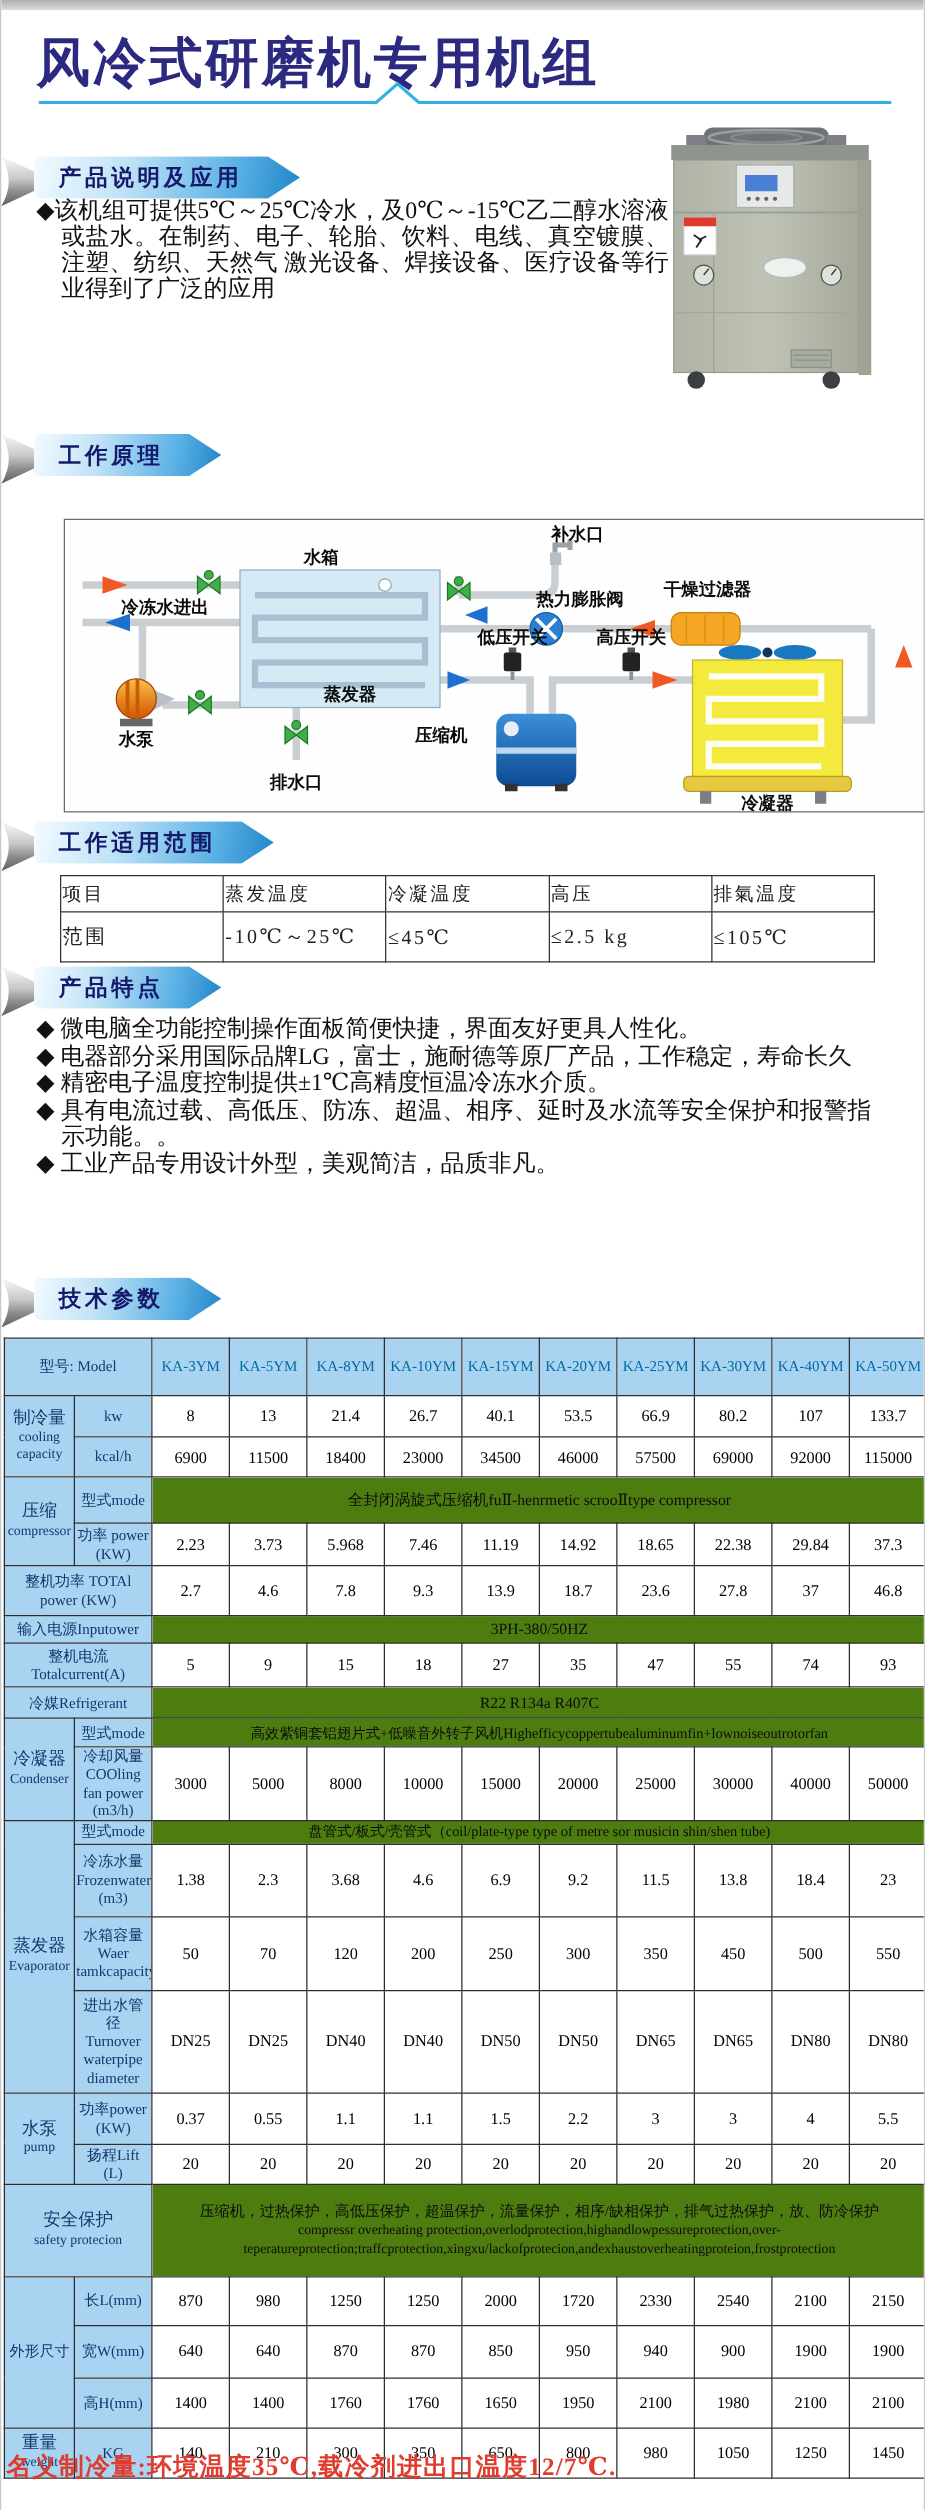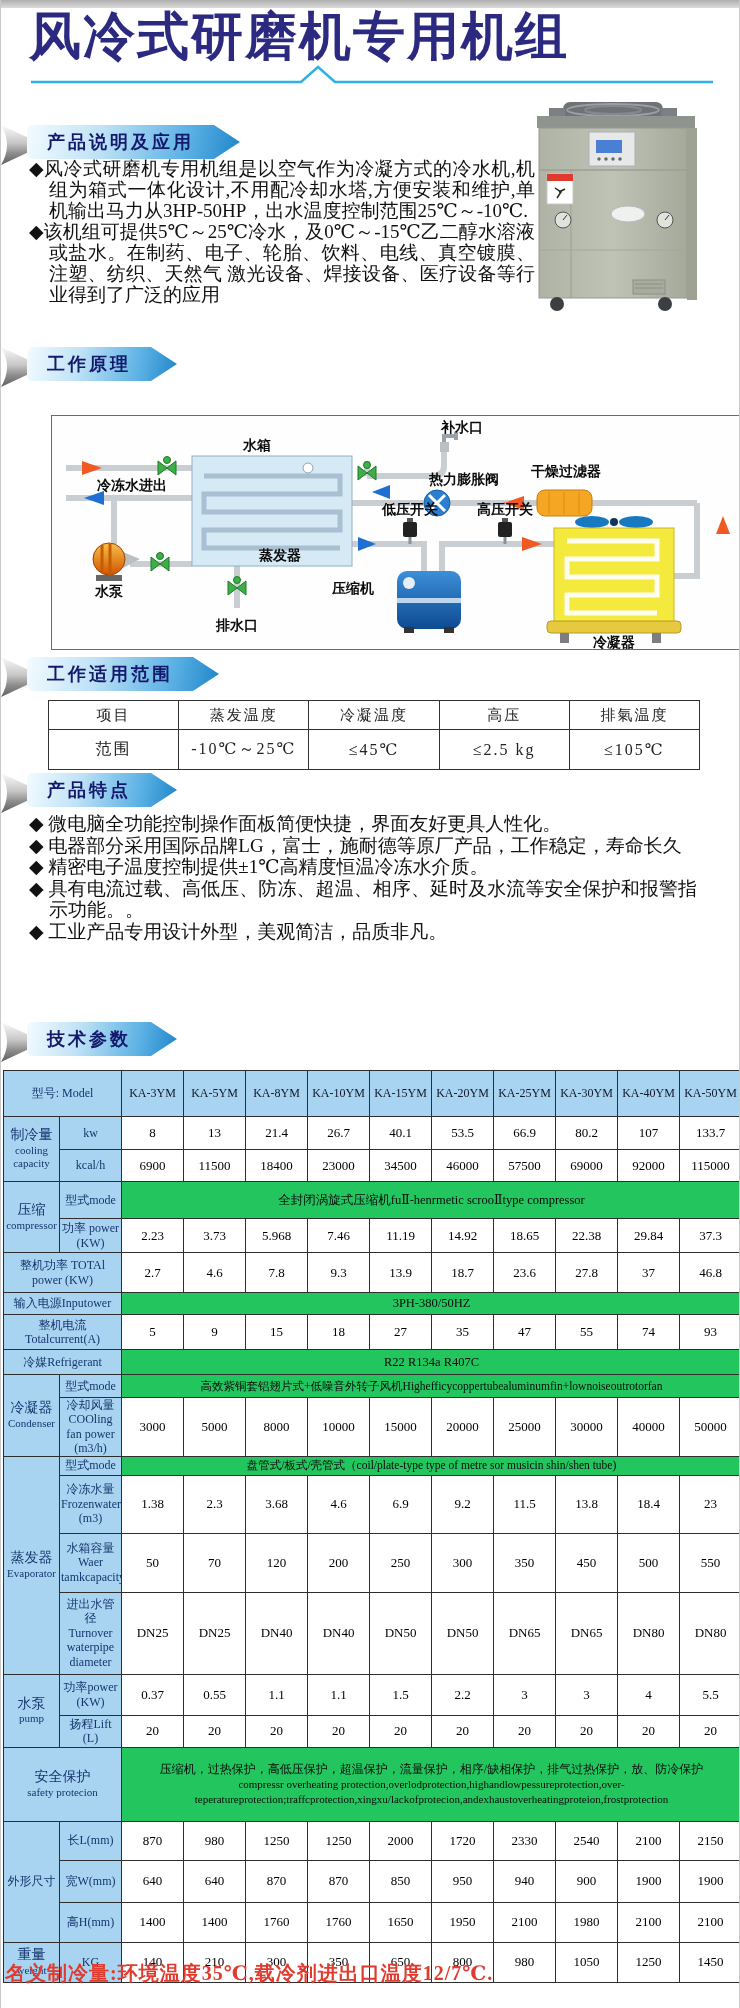--- a/index.html
+++ b/index.html
@@ -1,51 +1,51 @@
 <!DOCTYPE html>
 <html><head>
 <meta charset="utf-8">
 <style>
   html,body{margin:0;padding:0;background:#fff;}
   .page{position:relative;width:740px;height:2008px;background:#fff;overflow:hidden;
         font-family:"Liberation Serif","DejaVu Serif",serif;color:#111;
         border-left:1px solid #c9c9c9;border-right:1px solid #c9c9c9;box-sizing:border-box;}
   .topstrip{position:absolute;top:0;left:0;right:0;height:8px;background:linear-gradient(#aeaeae,#dcdcdc);}
-  .title{position:absolute;left:28px;top:2px;font-family:"Liberation Sans","DejaVu Sans",sans-serif;
-         font-weight:bold;font-size:52px;color:#2c2a80;letter-spacing:2px;white-space:nowrap;}
+  .title{position:absolute;left:28px;top:22px;font-family:"Liberation Sans","DejaVu Sans",sans-serif;
+         font-weight:bold;font-size:43px;color:#2c2a80;letter-spacing:2px;white-space:nowrap;}
   .rule{position:absolute;left:0;top:54px;}
   
   .band{position:absolute;left:0;height:44px;width:300px;}
   .cone{position:absolute;left:0;top:-4px;}
   .badge{position:absolute;left:26px;top:0;height:34px;display:inline-flex;align-items:center;
          padding:0 46px 0 20px;border-radius:6px 0 0 6px;
          clip-path:polygon(0 0,calc(100% - 26px) 0,100% 50%,calc(100% - 26px) 100%,0 100%);
          background:linear-gradient(100deg,#f3fbff 0%,#bfe2f6 35%,#5bb1e4 75%,#1f85c9 100%);
          font-family:"Liberation Sans","DejaVu Sans",sans-serif;font-weight:bold;font-size:18px;
          color:#14196b;letter-spacing:3px;white-space:nowrap;}
   .desc{position:absolute;left:28px;top:158px;width:506px;font-size:19px;line-height:21px;text-align:justify;}
   .desc .bullet,.features .bullet{padding-left:20px;text-indent:-20px;margin:0;}
   .features{position:absolute;left:28px;top:813px;width:668px;font-size:19px;line-height:21.5px;text-align:justify;}
   .diagram{position:absolute;left:50px;top:415px;width:687px;height:233px;border:1px solid #6a6a6a;background:#fefefe;}
   .photo{position:absolute;left:532px;top:100px;}
   
   .range{position:absolute;left:47px;top:700px;width:652px;border-collapse:collapse;table-layout:fixed;
          font-size:16px;color:#222;}
-  .range td{border:1.5px solid #333;text-align:center;vertical-align:middle;letter-spacing:2px;margin-top:46px;}
+  .range td{border:1.5px solid #333;text-align:left;vertical-align:middle;letter-spacing:2px;margin-top:46px;}
   .range .hrow td{height:26px;font-size:15px;}
   .range .vrow td{height:37px;font-size:16px;}
   
   .spec{position:absolute;left:2px;top:1070px;width:736px;border-collapse:collapse;table-layout:fixed;font-size:12px;}
   .spec td{border:1px solid #2e2e2e;padding:0 1px;text-align:center;vertical-align:middle;overflow:hidden;}
   .spec .lbl{background:#a9d4f1;color:#16366e;font-size:12px;line-height:1.2;}
   .spec .lbl .cn{display:block;font-size:14px;}
   .spec .lbl .en{display:block;font-size:11px;text-align:center;}
-  .spec .lblv{background:#a9d4f1;color:#0f172a;font-size:12px;}
+  .spec .lblv{background:#a9d4f1;color:#0369a1;font-size:12px;}
   .spec .val{background:#fff;color:#000;font-size:13px;}
-  .spec .mval{background:#22c55e;color:#0c0c0c;font-size:12.5px;white-space:nowrap;}
+  .spec .mval{background:#4d7c0f;color:#0c0c0c;font-size:12.5px;white-space:nowrap;}
   .spec .mval.small{font-size:11.5px;}
   .spec .mval.wrap{white-space:normal;font-size:11px;line-height:1.35;}
   .spec .mval.wrap .cnline{font-size:12px;display:block;}
   .footer-note{position:absolute;left:4px;top:1960px;font-size:20px;font-weight:bold;color:#df3b2e;letter-spacing:1px;}
   svg text{font-family:"Liberation Serif","DejaVu Serif",serif;}
 </style>
 </head>
 <body>
 
 <div class="page">
@@ -116,21 +116,20 @@
   <div class="band" style="top:125px">
     <svg class="cone" width="42" height="48">
       <path d="M0,4 L30,18 Q40,24 30,30 L0,44 Q12,24 0,4 Z" fill="url(#coneGrad)"></path>
     </svg>
     <div class="badge">
       <span>产品说明及应用</span>
     </div>
   </div>
 
   <div class="desc">
-    <div class="bullet">◆风冷式研磨机专用机组是以空气作为冷凝方式的冷水机,机组为箱式一体化设计,不用配冷却水塔,方便安装和维护,单机输出马力从3HP-50HP，出水温度控制范围25℃～-10℃.</div>
       <div class="bullet">◆该机组可提供5℃～25℃冷水，及0℃～-15℃乙二醇水溶液或盐水。在制药、电子、轮胎、饮料、电线、真空镀膜、注塑、纺织、天然气 激光设备、焊接设备、医疗设备等行业得到了广泛的应用</div>
   </div>
 
   <div class="band" style="top:347px">
     <svg class="cone" width="42" height="48">
       <path d="M0,4 L30,18 Q40,24 30,30 L0,44 Q12,24 0,4 Z" fill="url(#coneGrad)"></path>
     </svg>
     <div class="badge">
       <span>工作原理</span>
     </div>

